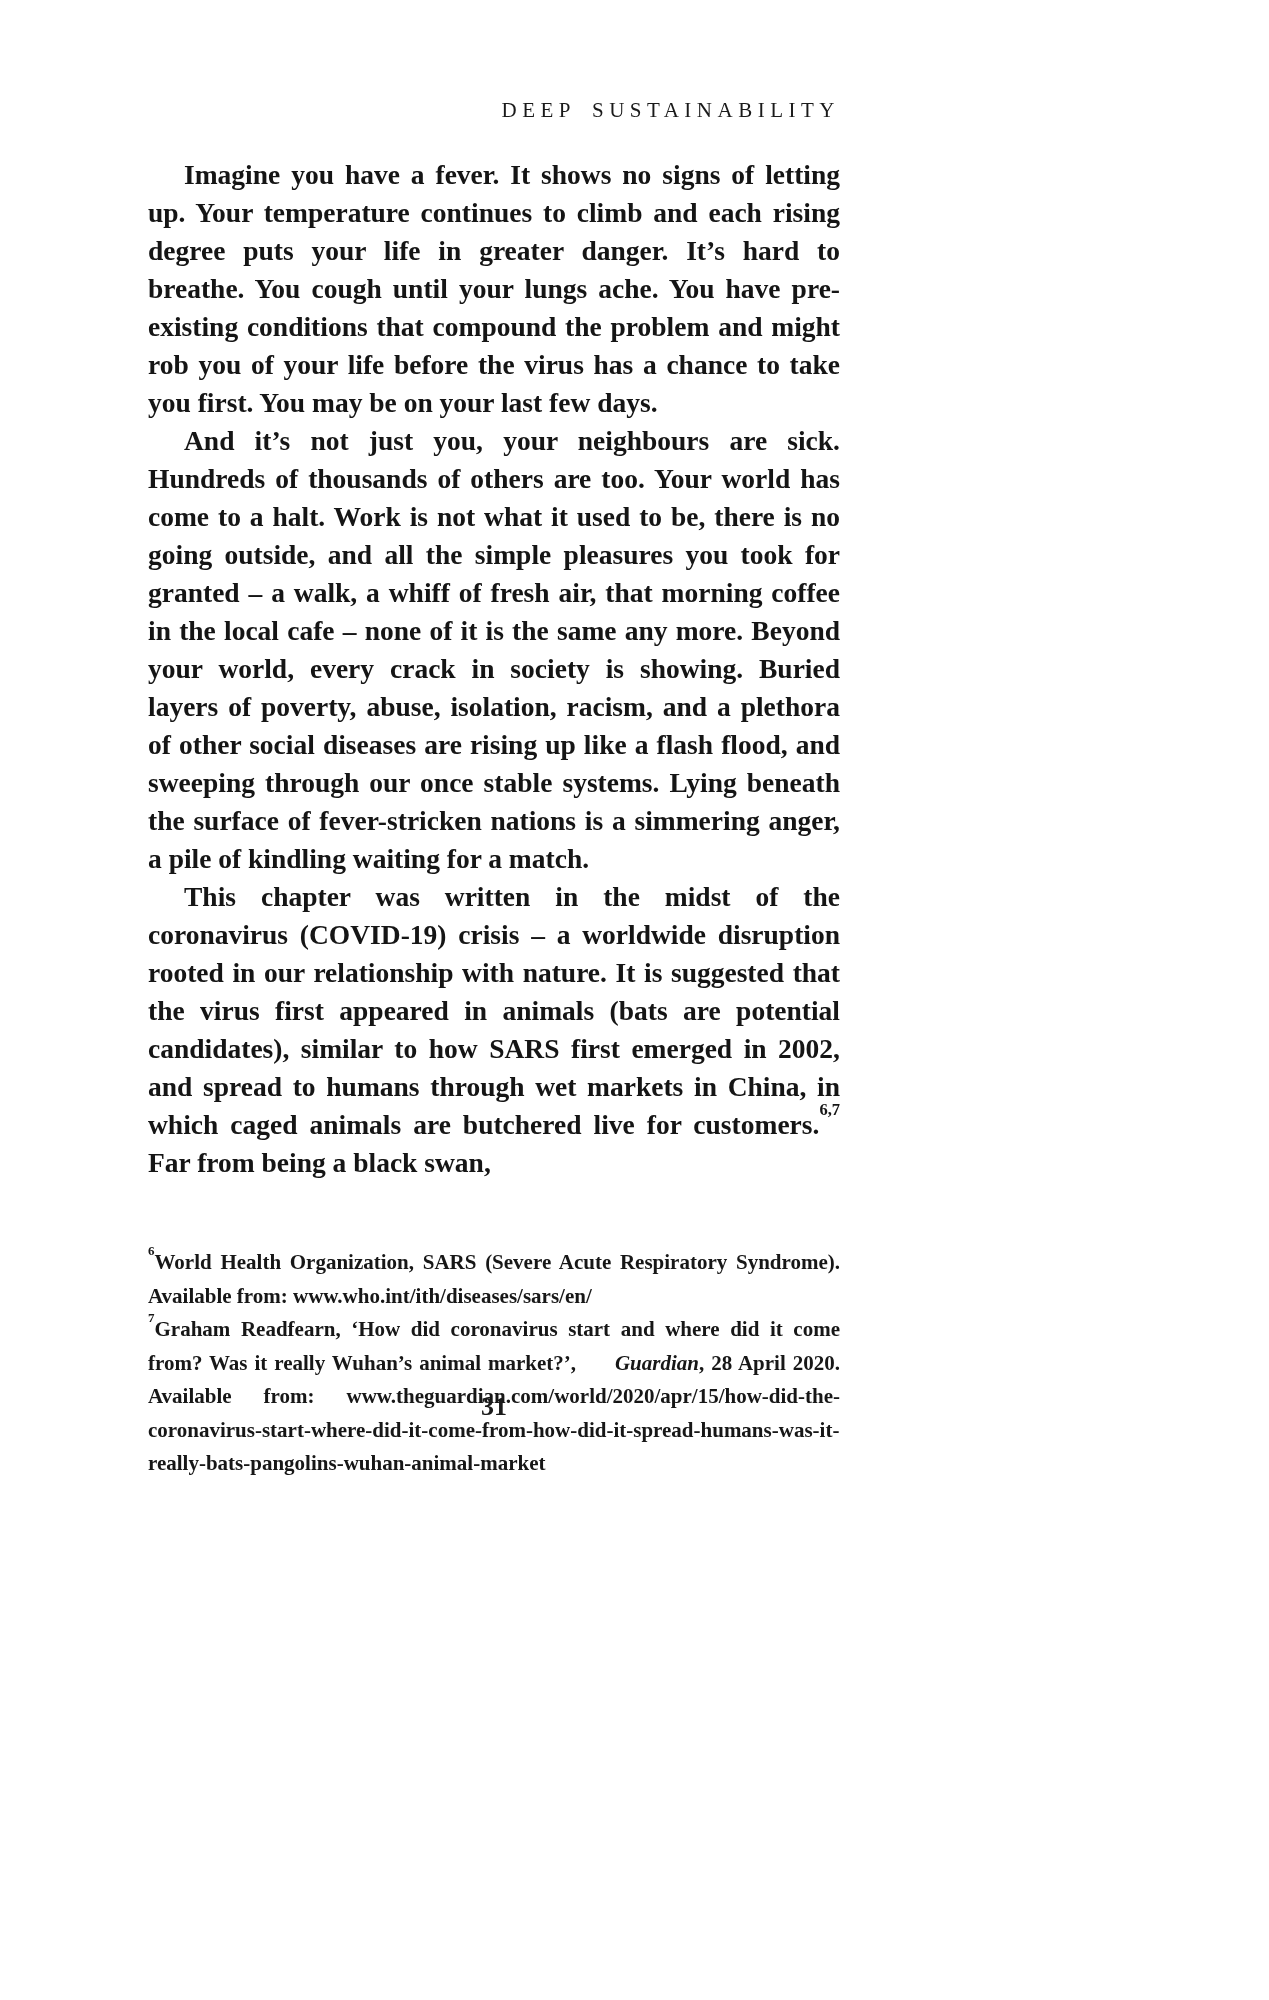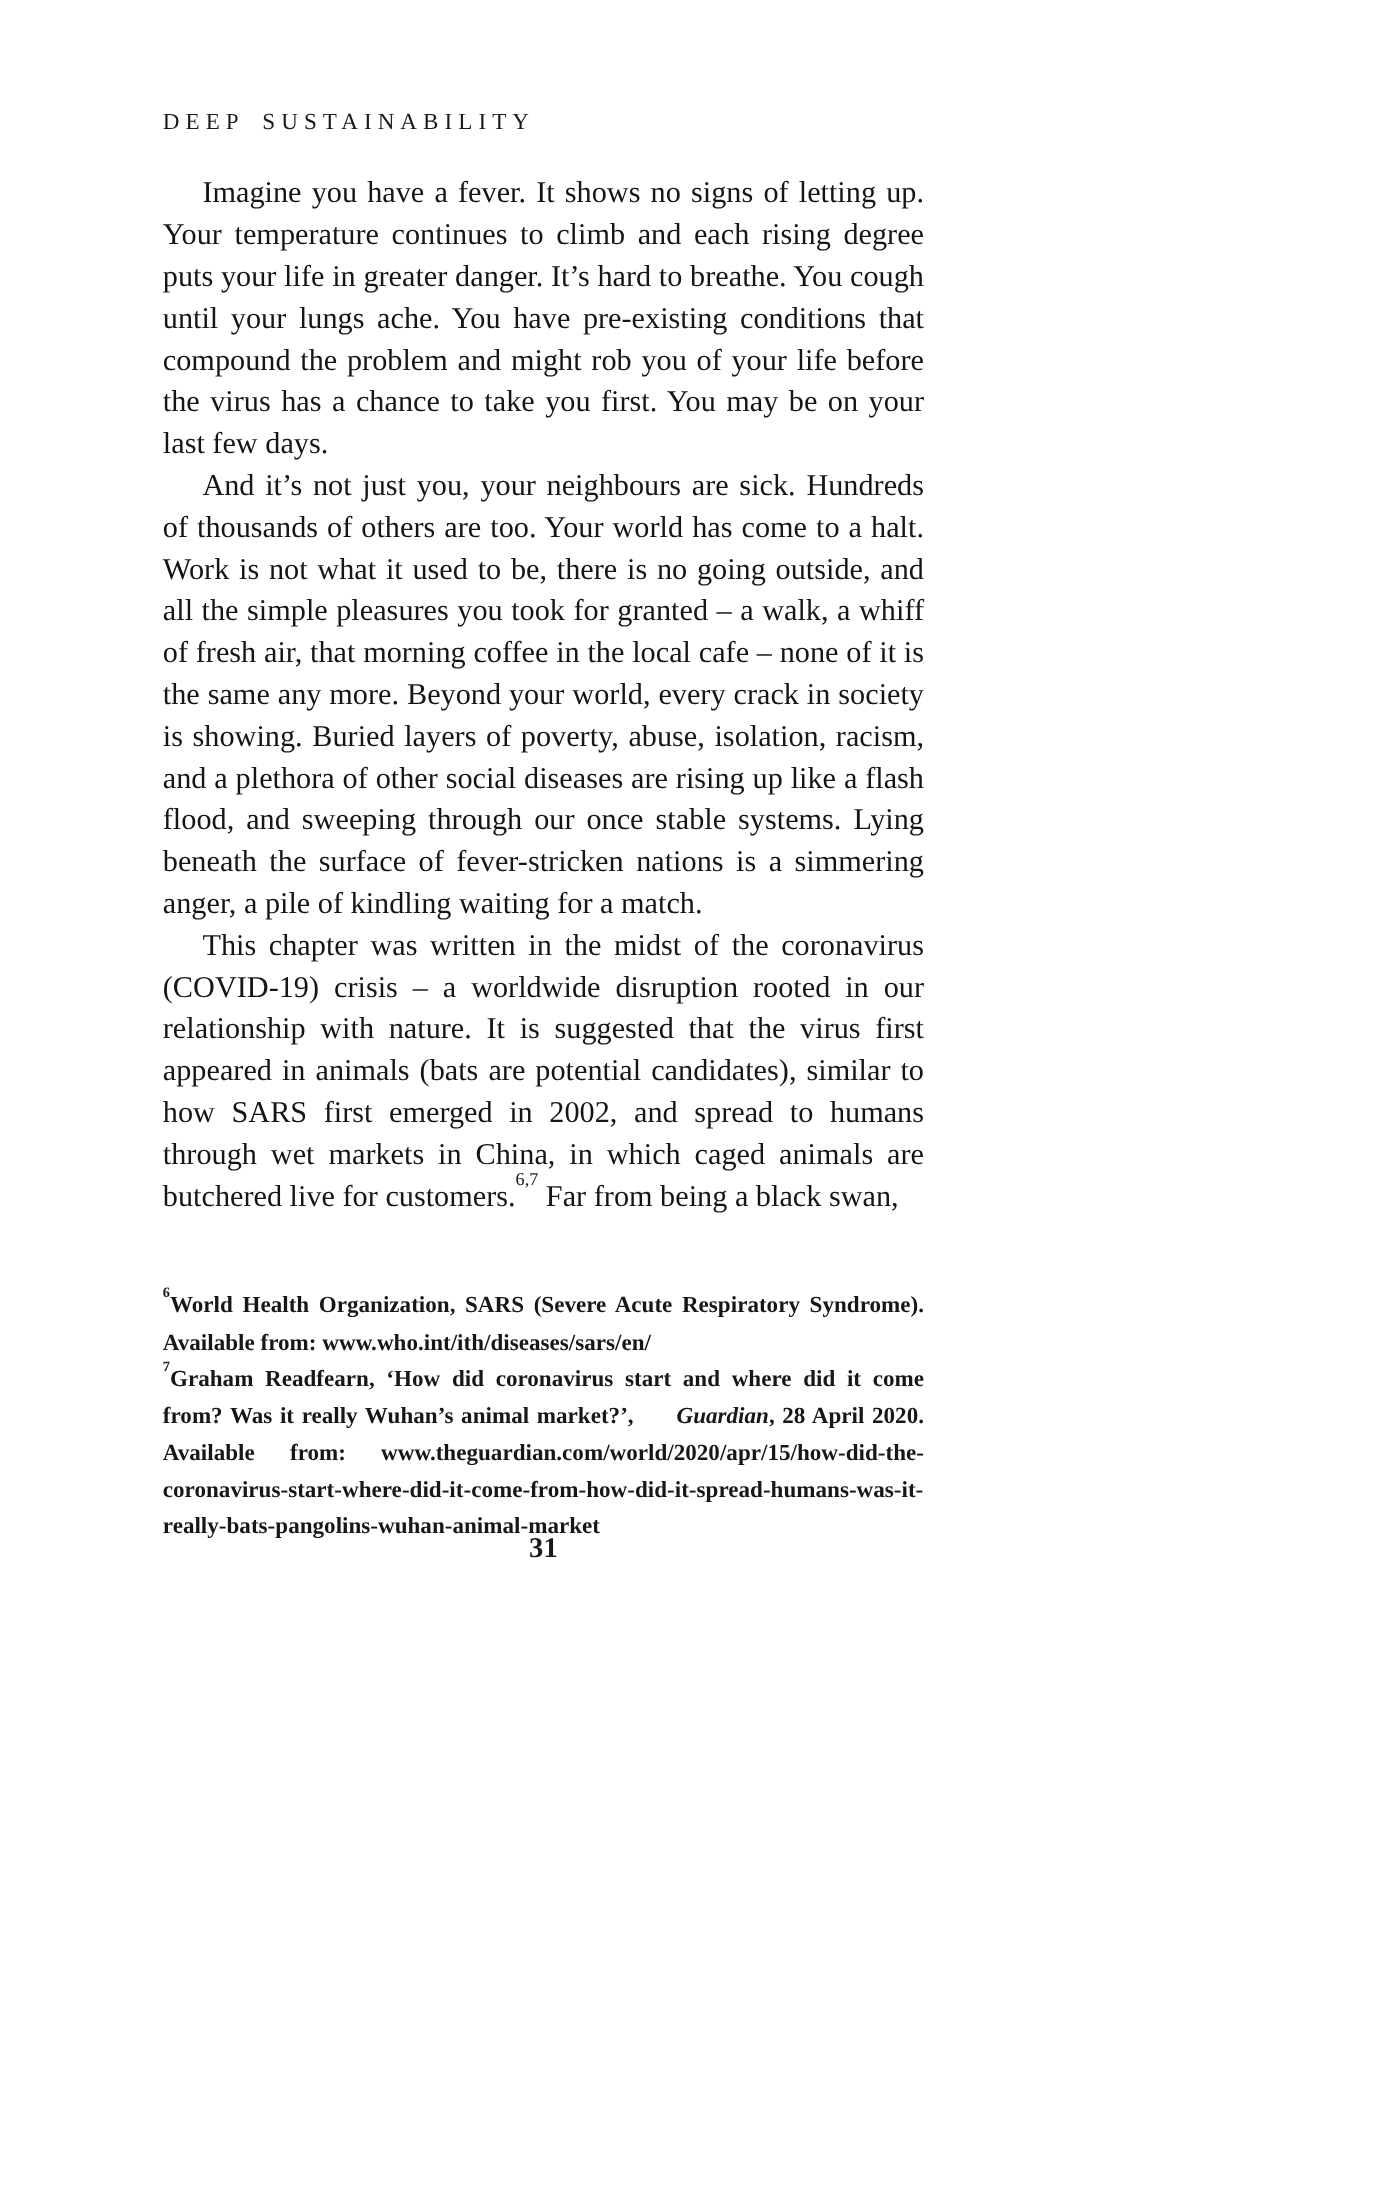--- a/index.html
+++ b/index.html
@@ -17,33 +17,34 @@
     overflow: hidden;
   }
   .content {
     position: absolute;
     left: 148px;
     top: 0;
     width: 692px;
   }
   .running-header {
     margin-top: 98px;
-    text-align: left;
+    text-align: right;
     font-size: 21px;
     letter-spacing: 5.5px;
     word-spacing: 6px;
     color: #1a1a1a;
   }
   .body-text {
     margin-top: 33px;
     font-size: 27.5px;
     line-height: 38px;
     text-align: justify;
     hyphens: none;
     color: #151515;
+    font-weight: bold;
   }
   .para {
     margin: 0;
     text-indent: 36px;
   }
   .fn-ref {
     font-size: 0.60em;
     line-height: 0;
     position: relative;
     top: -0.52em;

